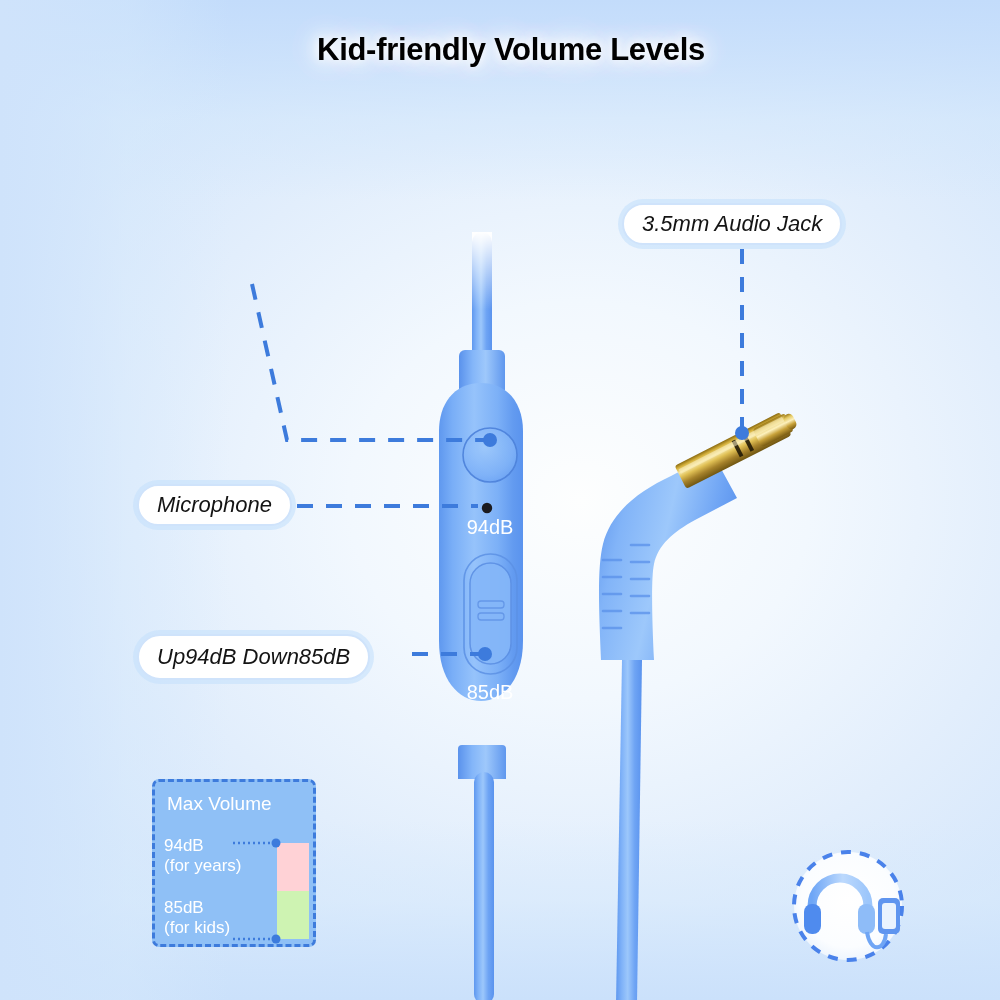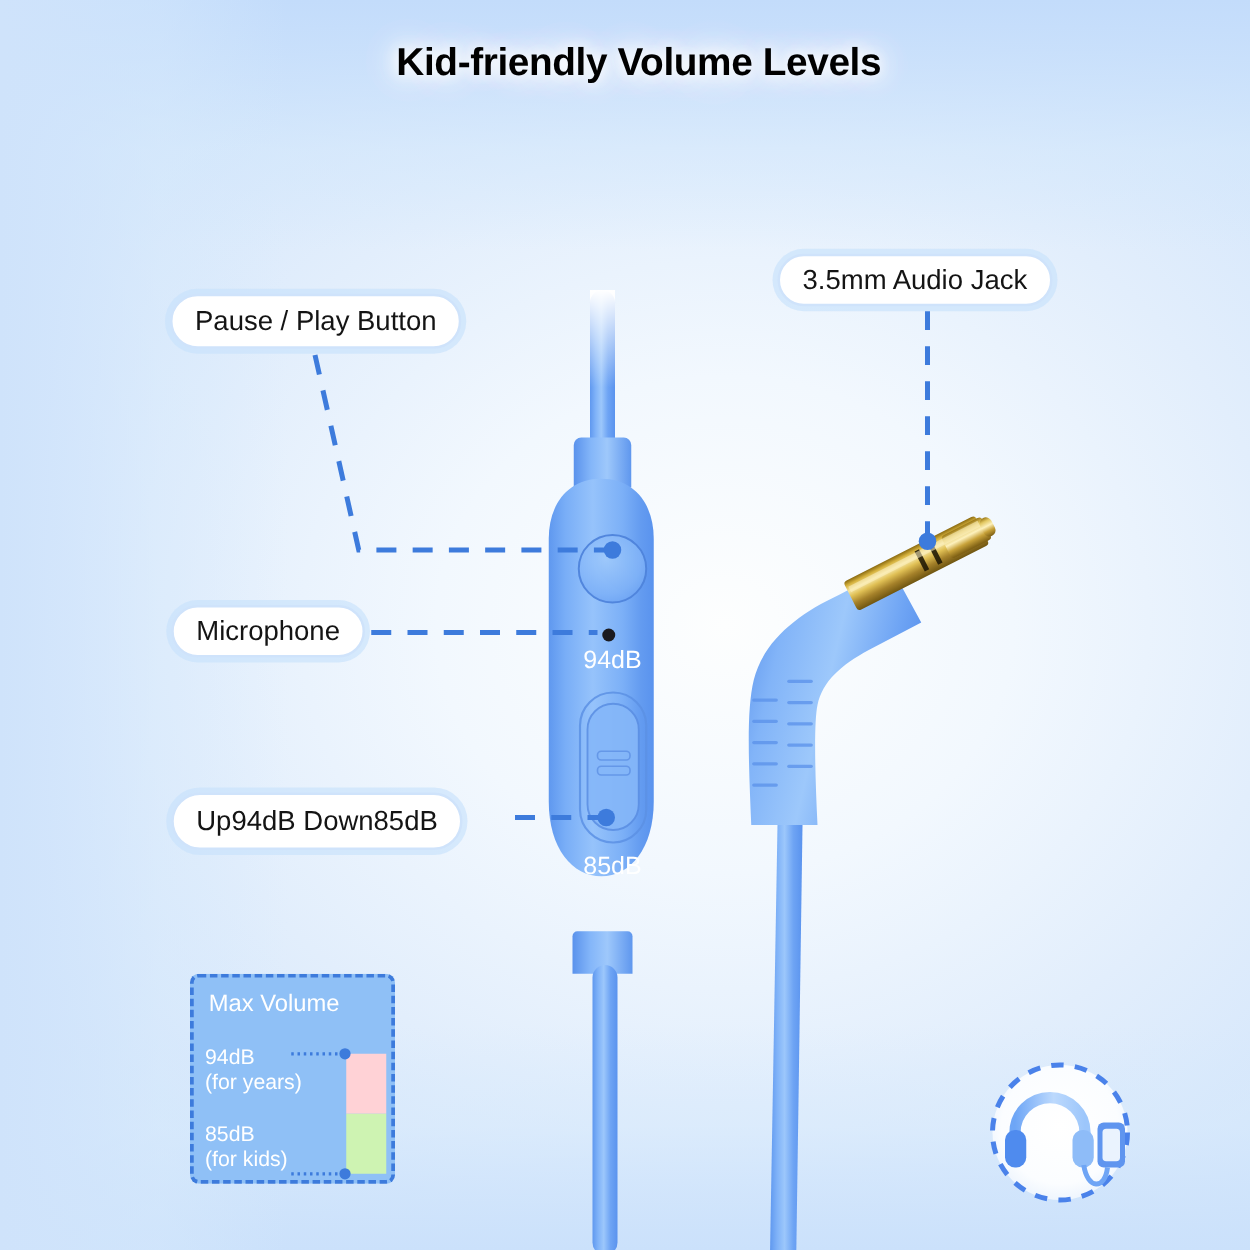--- a/index.html
+++ b/index.html
@@ -121,21 +121,21 @@
   #legend-85 { top: 116px; }
   .legend-bar {
     position: absolute;
     left: 122px;
     width: 32px;
   }
   #bar-94 { top: 61px; height: 48px; background: #ffd2d6; }
   #bar-85 { top: 109px; height: 48px; background: #cef3b2; }
 
   
-  .pill span { display: block; }
+  .pill span { display: block; font-style: italic; }
 </style>
 </head>
 <body>
 
 <div id="stage">
 
   <div class="bg-base"></div>
   <div class="bg-top-wash"></div>
   <div class="bg-bottom-wash"></div>
   <div class="bg-left-wash"></div>
@@ -262,23 +262,20 @@
         <rect x="678" y="440" width="118" height="26" rx="3" fill="url(#metalGrad)"></rect>
         <rect x="740" y="444" width="4" height="18" fill="#211a06" opacity="0.9"></rect>
         <rect x="752" y="444" width="4" height="18" fill="#211a06" opacity="0.9"></rect>
         <rect x="764" y="443" width="36" height="20" rx="3" fill="url(#metalTip)"></rect>
         <rect x="796" y="445" width="10" height="16" rx="5" fill="url(#metalTip)"></rect>
         <rect x="680" y="445" width="116" height="5" fill="#fdf3c4" opacity="0.55"></rect>
       </g>
     </g>
   </svg>
 
-  <div class="pill" id="pill-pause">
-    <span>Pause / Play Button</span>
-  </div>
   <div class="pill" id="pill-jack">
     <span>3.5mm Audio Jack</span>
   </div>
   <div class="pill" id="pill-mic">
     <span>Microphone</span>
   </div>
   <div class="pill" id="pill-slider">
     <span>Up94dB Down85dB</span>
   </div>
 

